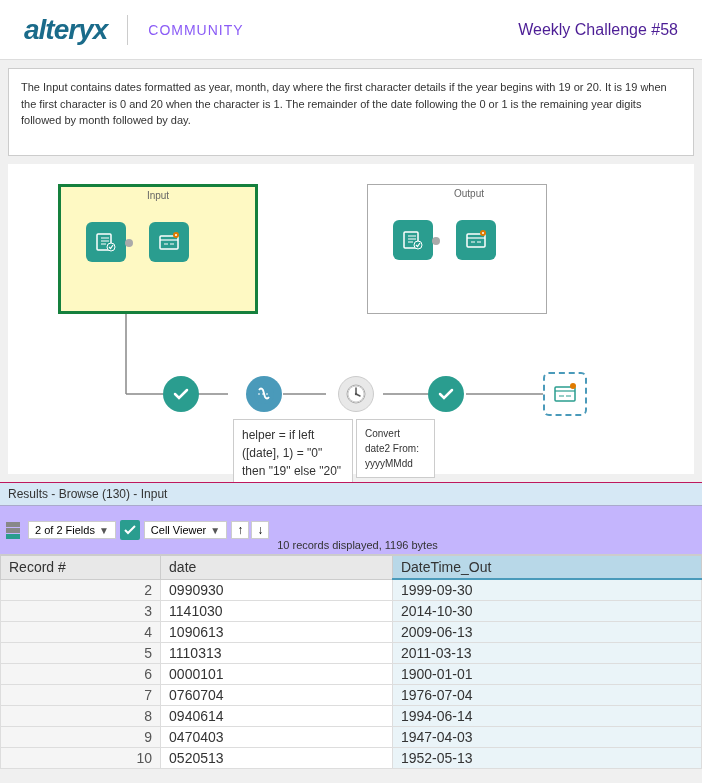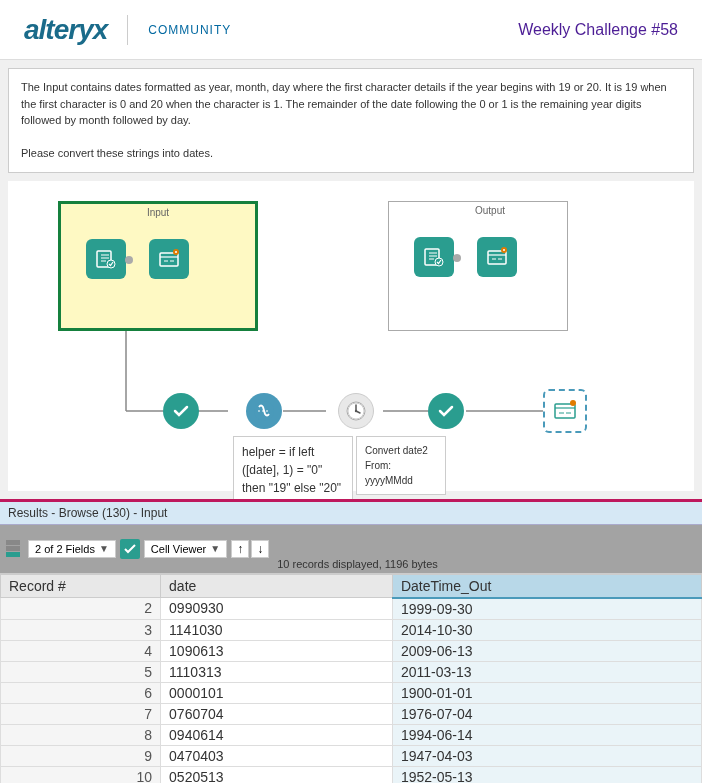--- a/index.html
+++ b/index.html
@@ -28,22 +28,22 @@
       color: #1a6b8a;
       font-style: italic;
       letter-spacing: -1px;
     }
     .header-divider {
       width: 1px;
       height: 30px;
       background: #ccc;
     }
     .header-community {
-      font-size: 12px;
-      color: #0369a1;
+      font-size: 14px;
+      color: #8b5cf6;
       letter-spacing: 1px;
       text-align: right;
     }
     .header-challenge {
       margin-left: auto;
       font-size: 16px;
       color: #4c1d95;
     }
 
     
@@ -95,30 +95,30 @@
     }
 
     .tooltip-box2 {
       position: absolute;
       background: white;
       border: 1px solid #ccc;
       padding: 6px 8px;
       font-size: 10px;
       color: #333;
       line-height: 1.5;
-      width: 90px;
+      width: 79px;
     }
 
     
     .results-bar {
       background: #d6e8f5;
       padding: 4px 8px;
       font-size: 12px;
       color: #333;
-      border-top: 3px solid #be185d;
+      border-top: 1px solid #be185d;
       border-bottom: 1px solid #aac;
     }
     .toolbar-dropdown {
       display: flex;
       align-items: center;
       background: white;
       border: 1px solid #ccc;
       padding: 2px 6px;
       font-size: 11px;
       gap: 4px;
@@ -183,21 +183,20 @@
 <div class="header">
   <span class="header-logo">alteryx</span>
   <div class="header-divider"></div>
   <span class="header-community">COMMUNITY</span>
   <span class="header-challenge">Weekly Challenge #58</span>
 </div>
 
 <div class="description-area">
   <p>The Input contains dates formatted as year, month, day where the first character details if the year begins with 19 or 20. It is 19 when the first character is 0 and 20 when the character is 1. The remainder of the date following the 0 or 1 is the remaining year digits followed by month followed by day.</p>
   <br>
-  <p>Please convert these strings into dates.</p>
 </div>
 
 <div class="canvas-area">
   <svg class="canvas-svg">
 
     <line x1="128" y1="90" x2="148" y2="90" stroke="#888" stroke-width="1.5"></line>
 
     <line x1="118" y1="135" x2="118" y2="230" stroke="#888" stroke-width="1.5"></line>
     <line x1="118" y1="230" x2="155" y2="230" stroke="#888" stroke-width="1.5"></line>
 
@@ -227,21 +226,21 @@
       <svg width="24" height="24" viewBox="0 0 24 24" fill="white">
         <rect x="3" y="6" width="18" height="13" rx="1" fill="none" stroke="white" stroke-width="1.5"></rect>
         <path d="M3 10 h18" stroke="white" stroke-width="1.2"></path>
         <path d="M7 14 h4 M13 14 h4" stroke="white" stroke-width="1"></path>
         <circle cx="19" cy="5" r="3" fill="#e07b00"></circle>
         <path d="M18 5 h2 M19 4 v2" stroke="white" stroke-width="1"></path>
       </svg>
     </div>
   </div>
 
-  <div style="position:absolute; left:380px; top:20px; width:180px; height:130px; border:1px solid #aaa; background:white;padding-left:24px;">
+  <div style="position:absolute; left:359px; top:20px; width:180px; height:130px; border:1px solid #aaa; background:white;padding-left:24px;">
     <div class="workflow-box-label">Output</div>
 
     <div style="position:absolute; left:25px; top:35px; width:40px; height:40px; border-radius:6px; background:#2a9d8f; display:flex; align-items:center; justify-content:center;">
       <svg width="24" height="24" viewBox="0 0 24 24" fill="white">
         <rect x="3" y="4" width="14" height="16" rx="1" fill="none" stroke="white" stroke-width="1.5"></rect>
         <path d="M7 8 h8 M7 11 h8 M7 14 h5" stroke="white" stroke-width="1.2"></path>
         <circle cx="17" cy="17" r="4" fill="#2a9d8f" stroke="white" stroke-width="1"></circle>
         <path d="M15 17 l1.5 1.5 L19 15" stroke="white" stroke-width="1.2" fill="none"></path>
       </svg>
     </div>
@@ -305,21 +304,21 @@
     <span>Convert date2 From: yyyyMMdd</span>
   </div>
 </div>
 
 <div class="results-section">
 
   <div class="results-bar">
     <span>Results - Browse (130) - Input</span>
   </div>
 
-  <div style="display:flex; align-items:center; background:#a3a3a3; border-bottom:1px solid #ccc; padding:3px 6px; gap:4px;">
+  <div style="display:flex; align-items:center; background:#c4b5fd; border-bottom:1px solid #ccc; padding:3px 6px; gap:4px;">
 
     <div style="display:flex; flex-direction:column; gap:1px; margin-right:4px;">
       <div style="width:14px; height:5px; background:#888; display:flex; align-items:center; justify-content:center;"></div>
       <div style="width:14px; height:5px; background:#888; display:flex; align-items:center; justify-content:center;"></div>
       <div style="width:14px; height:5px; background:#2a9d8f; display:flex; align-items:center; justify-content:center;"></div>
     </div>
 
     <div class="toolbar-dropdown">
       <span>2 of 2 Fields</span>
       <span class="toolbar-arrow">▼</span>

